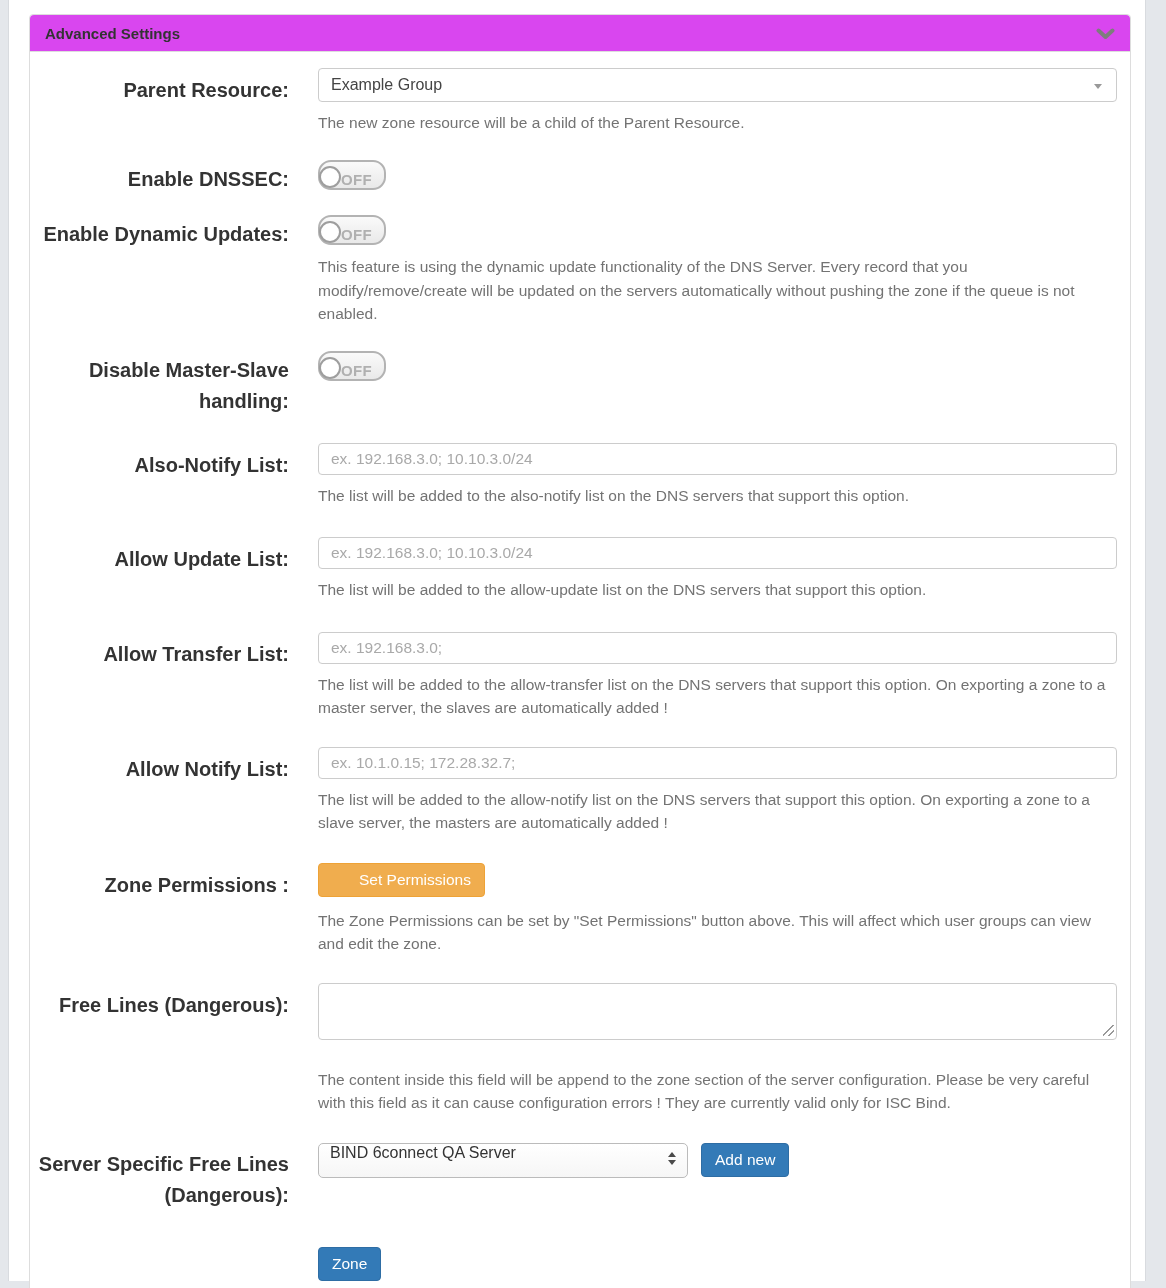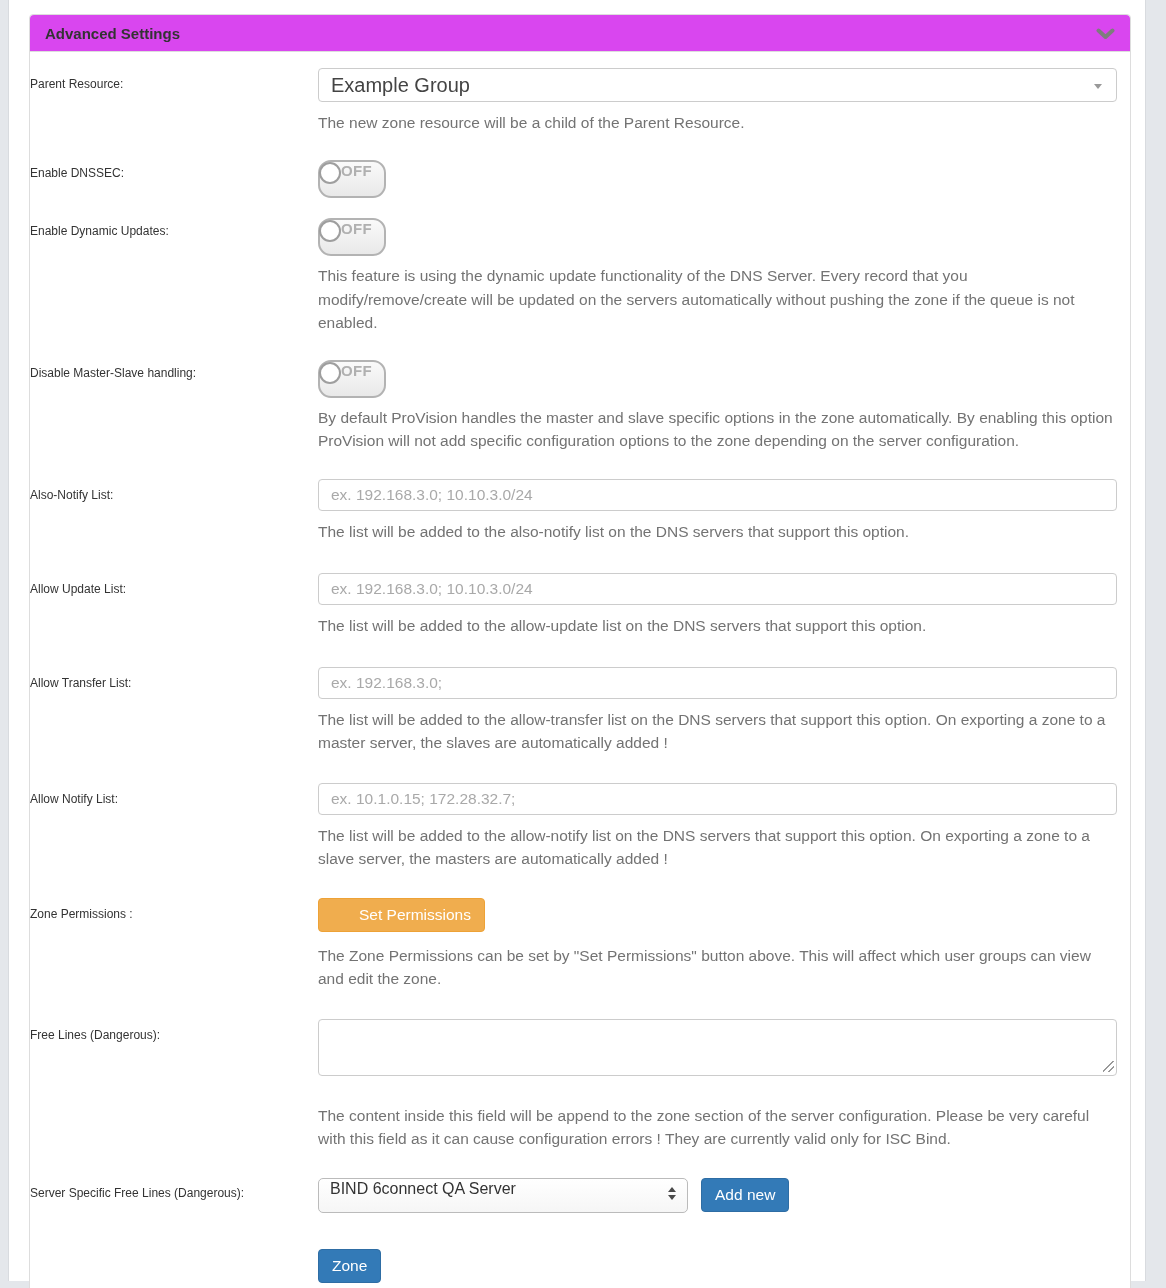--- a/index.html
+++ b/index.html
@@ -28,54 +28,55 @@
     border-radius: 4px 4px 0 0;
     padding: 10px 15px 9px 15px;
   }
   .panel-title { font-size: 15px; font-weight: 700; color: #333; }
   .panel-body { padding: 16px 0 34px 0; }
 
   .frow { display: flex; margin-bottom: 26px; }
   .flabel {
     width: 288px; flex: 0 0 288px;
     padding-right: 29px; padding-top: 7px;
-    font-size: 12px; font-weight: 400; color: #333;
+    text-align: right;
+    font-size: 20px; font-weight: 700; color: #333;
     line-height: 1.55;
   }
   .flabel.toggle-align { padding-top: 4px; }
   .fcontrol { flex: 0 0 799px; width: 799px; }
 
   .help {
     margin-top: 9px;
     font-size: 15.5px; color: #737373; line-height: 1.5;
   }
 
   
   .s2-select {
     position: relative;
     width: 100%; height: 34px;
     background: #fff;
     border: 1px solid #ccc; border-radius: 4px;
     padding: 0 30px 0 12px;
-    font-size: 20px; color: #444;
+    font-size: 16px; color: #444;
     line-height: 32px;
     cursor: pointer;
   }
   .s2-arrow {
     position: absolute; right: 14px; top: 15px;
     width: 0; height: 0;
     border-left: 4px solid transparent;
     border-right: 4px solid transparent;
     border-top: 5px solid #999;
   }
 
   
   .toggle {
-    display: inline-flex; align-items: flex-start;
-    width: 68px; height: 38px;
+    display: inline-flex; align-items: flex-end;
+    width: 68px; height: 30px;
     border: 2px solid #b3b3b3; border-radius: 13px;
     background: linear-gradient(#fafafa, #e9e9e9);
     cursor: pointer;
   }
   .toggle-knob {
     width: 22px; height: 22px; flex: 0 0 22px;
     border-radius: 50%;
     background: #fff;
     border: 2px solid #9e9e9e;
     margin-left: -1px;
@@ -209,21 +210,20 @@
         </div>
       </div>
 
       <div class="frow">
         <div class="flabel toggle-align">Disable Master-Slave handling:</div>
         <div class="fcontrol">
           <div class="toggle">
             <span class="toggle-knob"></span>
             <span class="toggle-text">OFF</span>
           </div>
-          <div class="help" style="margin-top:8px;">By default ProVision handles the master and slave specific options in the zone automatically. By enabling this option ProVision will not add specific configuration options to the zone depending on the server configuration.</div>
         </div>
       </div>
 
       <div class="frow mb30">
         <div class="flabel">Also-Notify List:</div>
         <div class="fcontrol">
           <input type="text" class="tinput" placeholder="ex. 192.168.3.0; 10.10.3.0/24" style="">
           <div class="help">The list will be added to the also-notify list on the DNS servers that support this option.</div>
         </div>
       </div>

